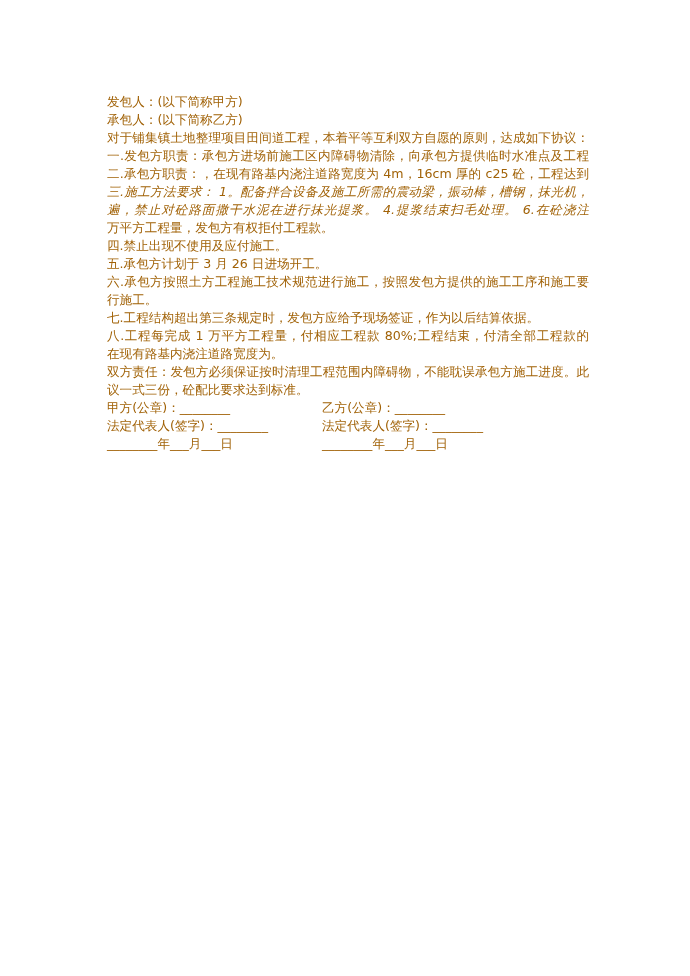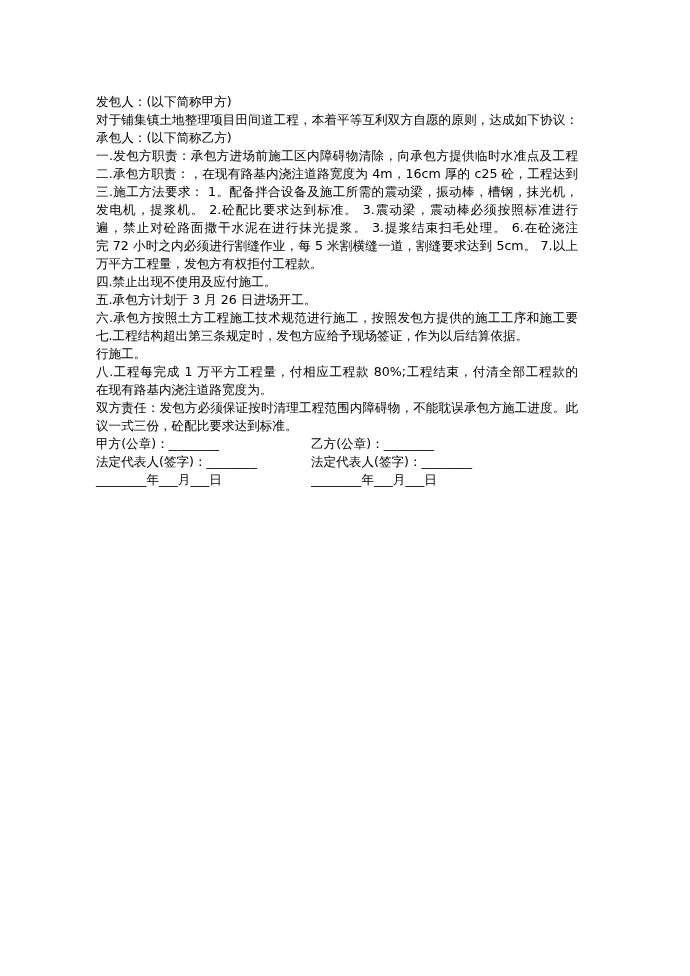--- a/index.html
+++ b/index.html
@@ -1,47 +1,45 @@
 <!DOCTYPE html>
 <html><head>
 <meta charset="utf-8">
 <style>
   html, body { margin: 0; padding: 0; background: #ffffff; }
   body { width: 690px; height: 976px; position: relative; overflow: hidden; }
   .page {
-    position: absolute; left: 96px; top: 93px; width: 482px;
+    position: absolute; left: 107px; top: 93px; width: 482px;
     font-family: "DejaVu Sans", "Liberation Sans", sans-serif;
-    font-size: 12.6px; color: #000000; line-height: 18px;
+    font-size: 12.6px; color: #a16207; line-height: 18px;
   }
   .line { height: 18px; white-space: nowrap; overflow: visible; }
   .line.just { text-align: justify; text-align-last: justify; white-space: normal; height: 18px; overflow: hidden; }
-  .seg { display: inline; }
+  .seg { display: inline; font-style: italic; }
   .sig { position: relative; height: 18px; white-space: nowrap; text-decoration: underline; }
   .sig .left { position: absolute; left: 0; top: 0; }
   .sig .right { position: absolute; left: 215px; top: 0; }
 </style>
 </head>
 <body>
 
 <div class="page">
   <div class="line">发包人：(以下简称甲方)</div>
+  <div class="line">承包人：(以下简称乙方)</div>
   <div class="line just">对于铺集镇土地整理项目田间道工程，本着平等互利双方自愿的原则，达成如下协议：</div>
-  <div class="line">承包人：(以下简称乙方)</div>
   <div class="line just">一.发包方职责：承包方进场前施工区内障碍物清除，向承包方提供临时水准点及工程范围</div>
   <div class="line just">二.承包方职责：，在现有路基内浇注道路宽度为 4m，16cm 厚的 c25 砼，工程达到四级</div>
   <div class="line just"><span class="seg">三.施工方法要求：</span> <span class="seg">1。配备拌合设备及施工所需的震动梁，振动棒，槽钢，抹光机，</span></div>
-  <div class="line just"><span class="seg">发电机，提浆机。</span> <span class="seg">2.砼配比要求达到标准。</span> <span class="seg">3.震动梁，震动棒必须按照标准进行</span></div>
-  <div class="line just"><span class="seg">遍，禁止对砼路面撒干水泥在进行抹光提浆。</span> <span class="seg">3.提浆结束扫毛处理。</span> <span class="seg">6.在砼浇注</span></div>
-  <div class="line just"><span class="seg">完 72 小时之内必须进行割缝作业，每 5 米割横缝一道，割缝要求达到 5cm。</span> <span class="seg">7.以上</span></div>
+  <div class="line just"><span class="seg">遍，禁止对砼路面撒干水泥在进行抹光提浆。</span> <span class="seg">4.提浆结束扫毛处理。</span> <span class="seg">6.在砼浇注</span></div>
   <div class="line">万平方工程量，发包方有权拒付工程款。</div>
   <div class="line">四.禁止出现不使用及应付施工。</div>
   <div class="line">五.承包方计划于 3 月 26 日进场开工。</div>
   <div class="line just">六.承包方按照土方工程施工技术规范进行施工，按照发包方提供的施工工序和施工要求进</div>
+  <div class="line">行施工。</div>
   <div class="line">七.工程结构超出第三条规定时，发包方应给予现场签证，作为以后结算依据。</div>
-  <div class="line">行施工。</div>
   <div class="line just">八.工程每完成 1 万平方工程量，付相应工程款 80%;工程结束，付清全部工程款的 80%，</div>
   <div class="line">在现有路基内浇注道路宽度为。</div>
   <div class="line just">双方责任：发包方必须保证按时清理工程范围内障碍物，不能耽误承包方施工进度。此协</div>
   <div class="line">议一式三份，砼配比要求达到标准。</div>
 
   <div class="sig">
     <span class="left">甲方(公章)：________</span>
     <span class="right">乙方(公章)：________</span>
   </div>
   <div class="sig">

